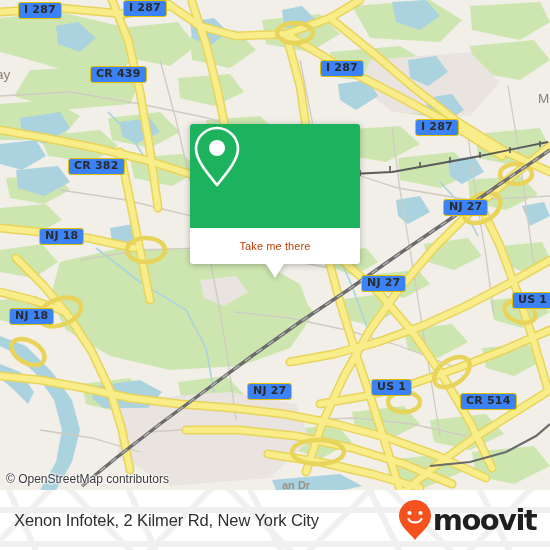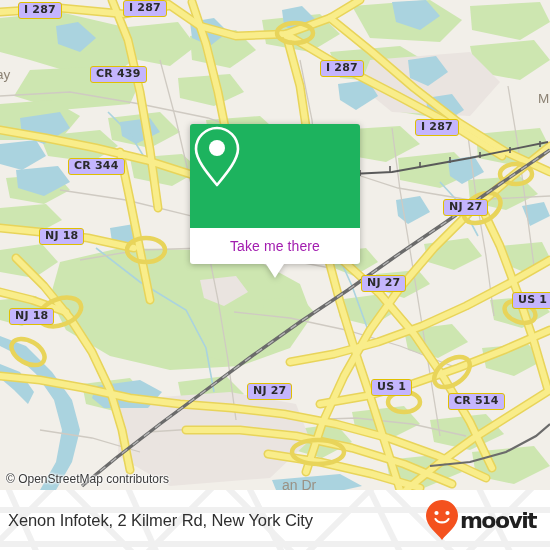--- a/index.html
+++ b/index.html
@@ -16,21 +16,21 @@
     position: absolute; left: 0; top: 0;
     width: 550px; height: 490px;
     background: #f2efe9;
     overflow: hidden;
   }
   #map svg { position: absolute; left: 0; top: 0; display: block; }
 
   
   .shield {
     position: absolute;
-    background: #c4b5fd;
+    background: #3b82f6;
     border: 1.6px solid #e0c000;
     border-radius: 3px;
     color: #2b2b2b;
     font-size: 11px;
     font-weight: bold;
     letter-spacing: 0.2px;
     padding: 1px 5px 2px 5px;
     line-height: 12px;
     white-space: nowrap;
     font-family: "DejaVu Sans", sans-serif;
@@ -38,21 +38,21 @@
 
   .place-label {
     position: absolute;
     color: #8c8274;
     font-size: 13.5px;
     line-height: 14px;
     text-align: center;
     white-space: pre;
     font-family: "Liberation Sans", sans-serif;
   }
-  .place-label.small { font-size: 14px; color: #9a9184; }
+  .place-label.small { font-size: 11px; color: #9a9184; font-weight: bold; }
 
   .osm-attrib {
     position: absolute;
     left: 6px; bottom: 4px;
     font-size: 12px;
     color: #3a3a3a;
     font-family: "Liberation Sans", sans-serif;
     text-shadow: 0 0 3px #fff, 0 0 3px #fff, 0 0 3px #fff, 0 0 2px #fff;
     white-space: nowrap;
   }
@@ -68,22 +68,22 @@
     width: 170px; height: 104px;
     background: #1db35e;
     border-radius: 3px 3px 0 0;
     display: flex; align-items: center; justify-content: center;
   }
   #callout .card-btn {
     width: 170px; height: 36px;
     background: #ffffff;
     border-radius: 0 0 3px 3px;
     display: flex; align-items: center; justify-content: center;
-    color: #a21caf;
-    font-size: 14px;
+    color: #c2410c;
+    font-size: 11px;
     letter-spacing: 0.1px;
   }
   #callout .tail {
     position: absolute;
     left: 50%; top: 140px;
     margin-left: -9px;
     width: 0; height: 0;
     border-left: 9px solid transparent;
     border-right: 9px solid transparent;
     border-top: 14px solid #ffffff;
@@ -99,35 +99,35 @@
   }
   #footer .watermark {
     position: absolute; left: 0; top: -10px;
     width: 550px; height: 80px;
     opacity: 1;
   }
   #footer .fcontent {
     position: relative;
     width: 550px; height: 60px;
     display: flex; align-items: center;
-    padding: 0 14px 0 8px;
+    padding: 0 14px 0 14px;
   }
   #addr {
     flex: 1;
     font-size: 16.5px;
     color: #2f2f2f;
     white-space: nowrap;
     letter-spacing: -0.1px;
   }
   #brand {
     display: flex; align-items: center;
     gap: 1px;
   }
   #brand .brandword {
-    font-size: 22px;
+    font-size: 29px;
     font-weight: bold;
     color: #1f1f1f;
     letter-spacing: -1.6px;
     line-height: 33px;
     font-family: "DejaVu Sans", sans-serif;
   }
 </style>
 </head>
 <body>
 
@@ -324,29 +324,29 @@
 
         <path d="M430,466 L470,462 L506,452 L536,436 L550,424" stroke="#6b6b6b" stroke-width="2.2" fill="none"></path>
       </g>
     </svg>
 
     <div class="shield" style="left:18px;  top:2px;">I 287</div>
     <div class="shield" style="left:123px; top:0px;">I 287</div>
     <div class="shield" style="left:320px; top:60px;">I 287</div>
     <div class="shield" style="left:415px; top:119px;">I 287</div>
     <div class="shield" style="left:90px;  top:66px;">CR 439</div>
-    <div class="shield" style="left:68px;  top:158px;">CR 344</div>
+    <div class="shield" style="left:68px;  top:158px;">CR 382</div>
     <div class="shield" style="left:39px;  top:228px;">NJ 18</div>
     <div class="shield" style="left:9px;   top:308px;">NJ 18</div>
     <div class="shield" style="left:443px; top:199px;">NJ 27</div>
     <div class="shield" style="left:361px; top:275px;">NJ 27</div>
     <div class="shield" style="left:247px; top:383px;">NJ 27</div>
     <div class="shield" style="left:512px; top:292px;">US 1</div>
     <div class="shield" style="left:371px; top:379px;">US 1</div>
-    <div class="shield" style="left:448px; top:393px;">CR 514</div>
+    <div class="shield" style="left:460px; top:393px;">CR 514</div>
 
     <div class="place-label" style="left:-4px;  top:68px;">ay</div>
     <div class="place-label" style="left:538px; top:92px;">M</div>
     <div class="place-label small" style="left:282px; top:478px;">an Dr</div>
 
     <div class="osm-attrib">© OpenStreetMap contributors</div>
 
     <div id="callout">
       <div class="card-top">
         <svg width="54" height="66" viewBox="0 0 54 66">

